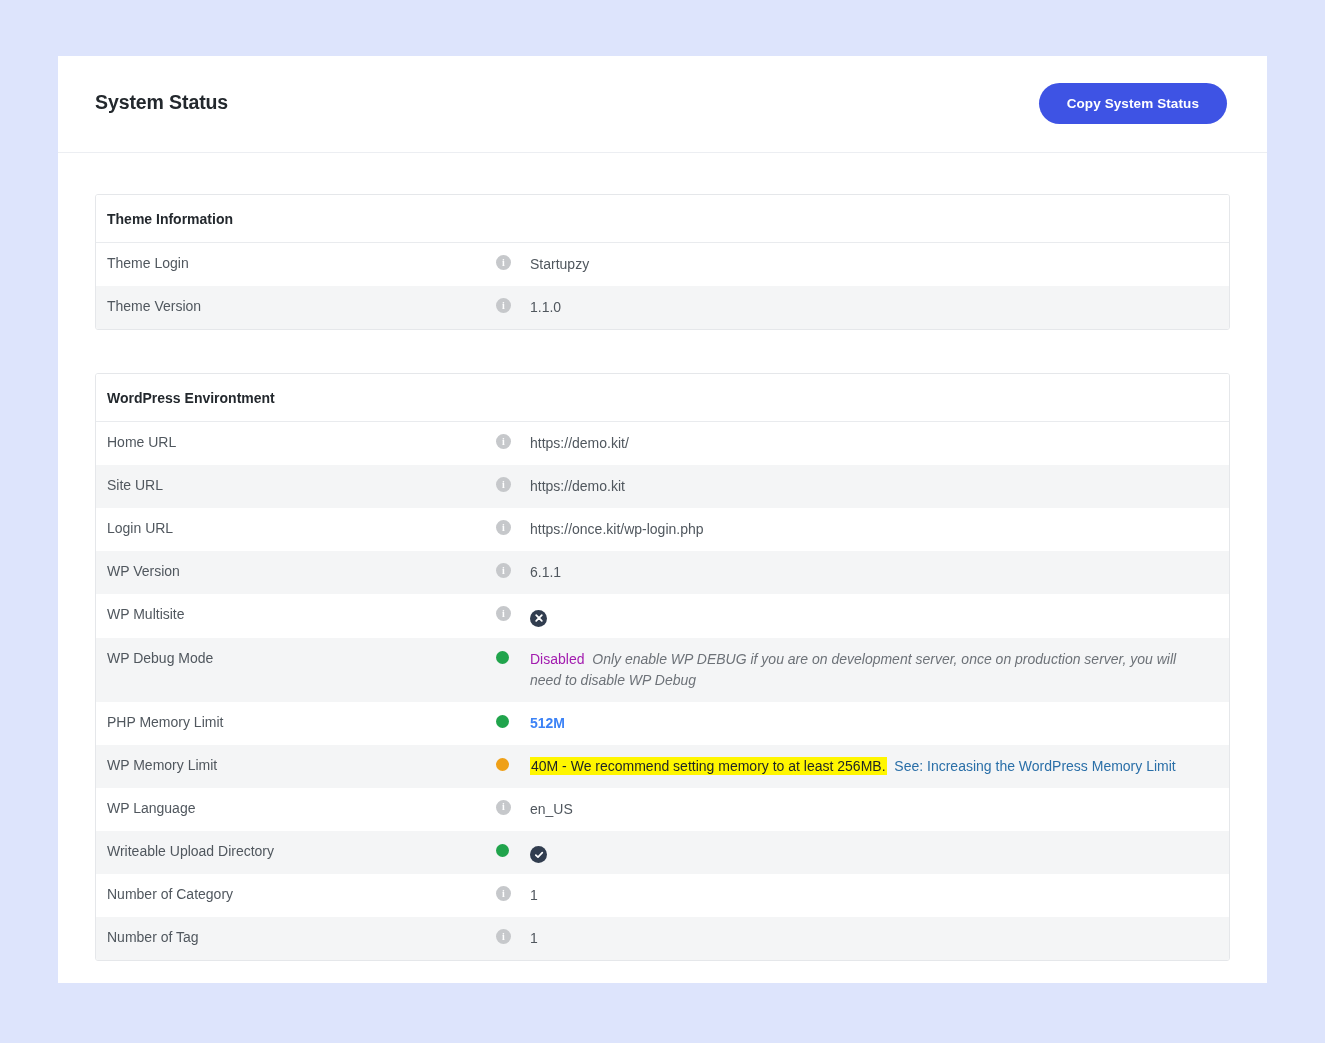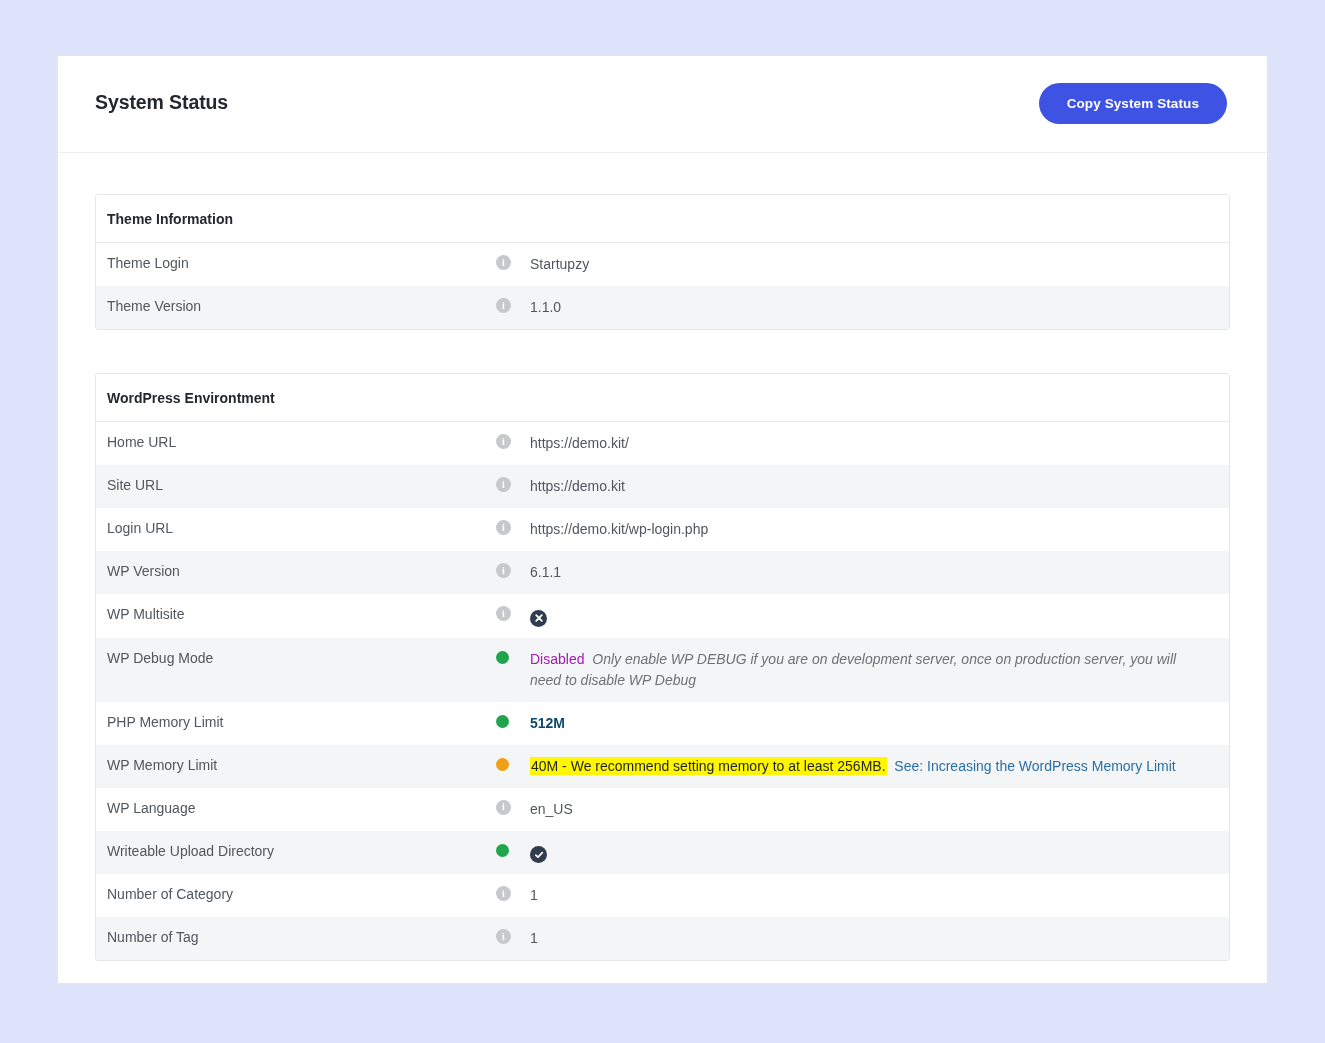--- a/index.html
+++ b/index.html
@@ -166,21 +166,21 @@
   
   .v-strong-dark {
     font-weight: normal;
     color: #a21caf;
   }
   .v-italic-note {
     font-style: italic;
     color: #6d7278;
   }
   .v-green {
-    color: #0c4a6e;
+    color: #3b82f6;
     font-weight: bold;
   }
   .v-mark {
     background: #fff600;
     color: #1d2327;
     padding: 1px 1px;
   }
   .v-link {
     color: #2a6fa8;
     text-decoration: none;
@@ -239,21 +239,21 @@
             </div>
             <div class="row-value">https://demo.kit</div>
           </div>
           <div class="row">
             <div class="row-label">Login URL</div>
             <div class="row-status">
               <span class="icon-info">
                 <span>i</span>
               </span>
             </div>
-            <div class="row-value">https://demo.kit/wp-login.php</div>
+            <div class="row-value">https://once.kit/wp-login.php</div>
           </div>
           <div class="row striped">
             <div class="row-label">WP Version</div>
             <div class="row-status">
               <span class="icon-info">
                 <span>i</span>
               </span>
             </div>
             <div class="row-value">6.1.1</div>
           </div>

